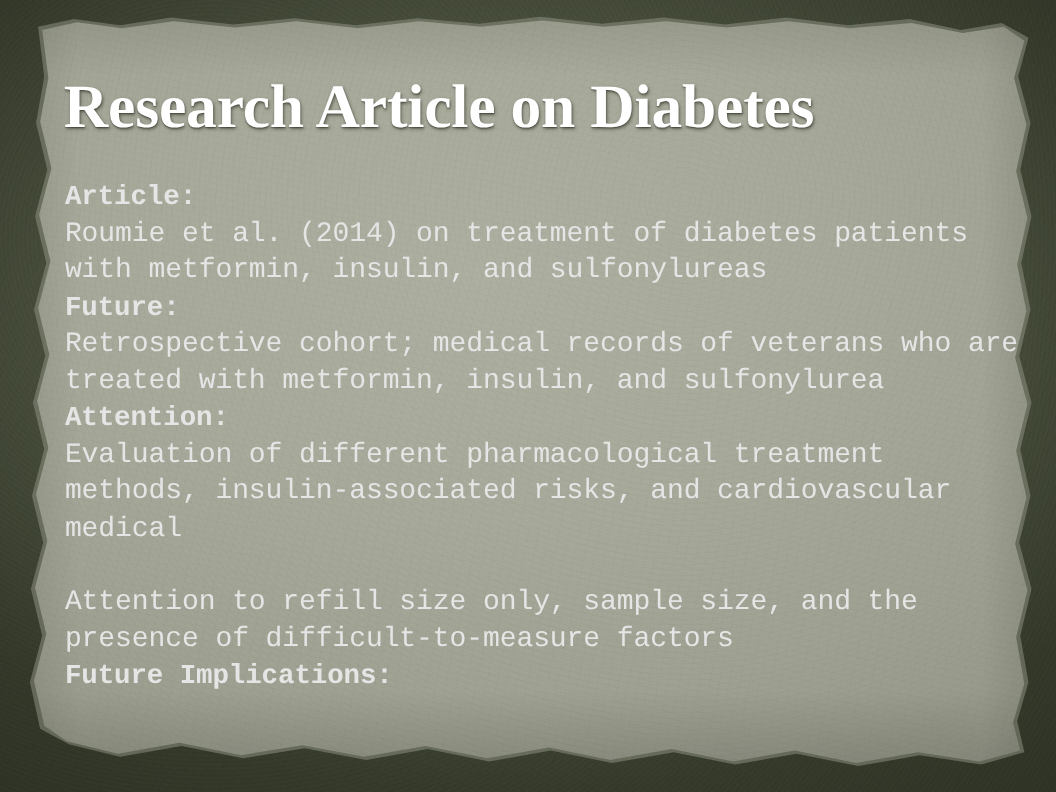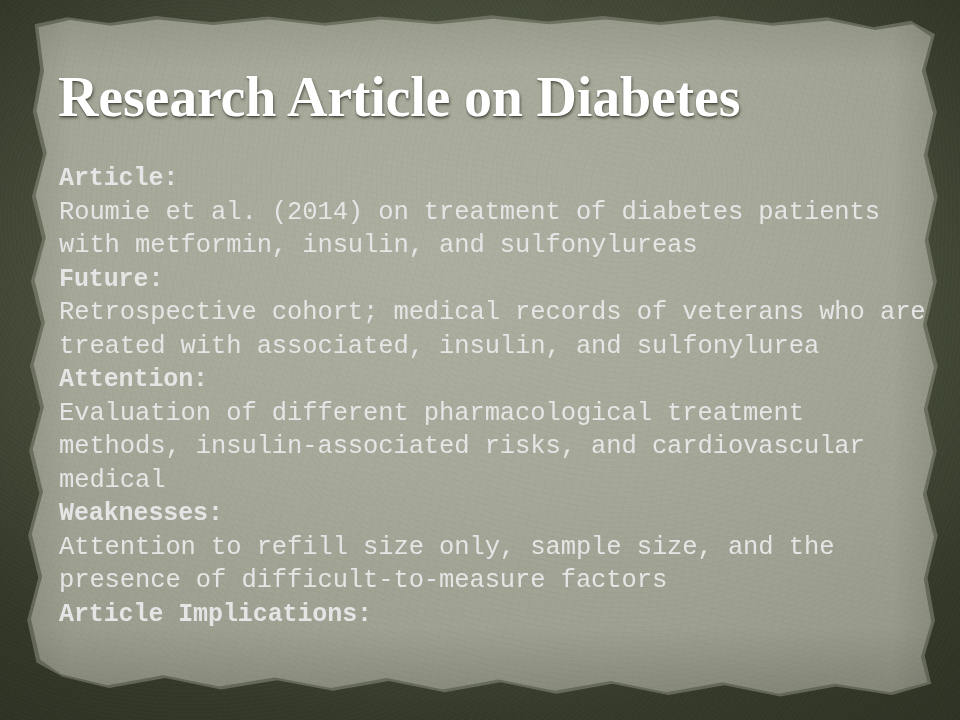--- a/index.html
+++ b/index.html
@@ -183,32 +183,32 @@
 
     <div class="body-block">
 
       <div>
         <span class="sec-head">Article:</span><br>
         <span class="sec-body">Roumie et al. (2014) on treatment of diabetes patients with metformin, insulin, and sulfonylureas</span>
       </div>
 
       <div>
         <span class="sec-head">Future:</span><br>
-        <span class="sec-body">Retrospective cohort; medical records of veterans who are treated with associated, insulin, and sulfonylurea</span>
+        <span class="sec-body">Retrospective cohort; medical records of veterans who are treated with metformin, insulin, and sulfonylurea</span>
       </div>
 
       <div>
         <span class="sec-head">Attention:</span><br>
         <span class="sec-body">Evaluation of different pharmacological treatment methods, insulin-associated risks, and cardiovascular medical</span>
       </div>
 
       <div>
-        <span class="sec-head">Weaknesses:</span><br>
+        <br>
         <span class="sec-body">Attention to refill size only, sample size, and the presence of difficult-to-measure factors</span>
       </div>
 
       <div>
-        <span class="sec-head">Article Implications:</span><br>
+        <span class="sec-head">Future Implications:</span><br>
       </div>
 
     </div>
   </div>
 </div>
 
 </body></html>

